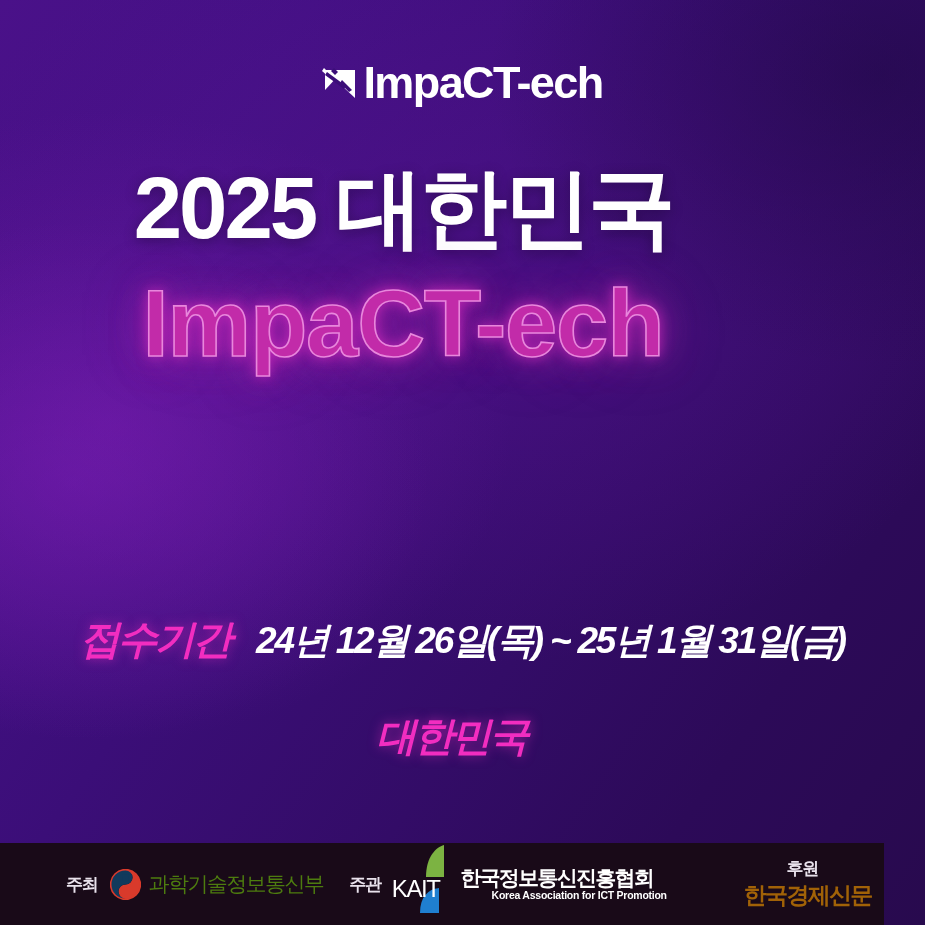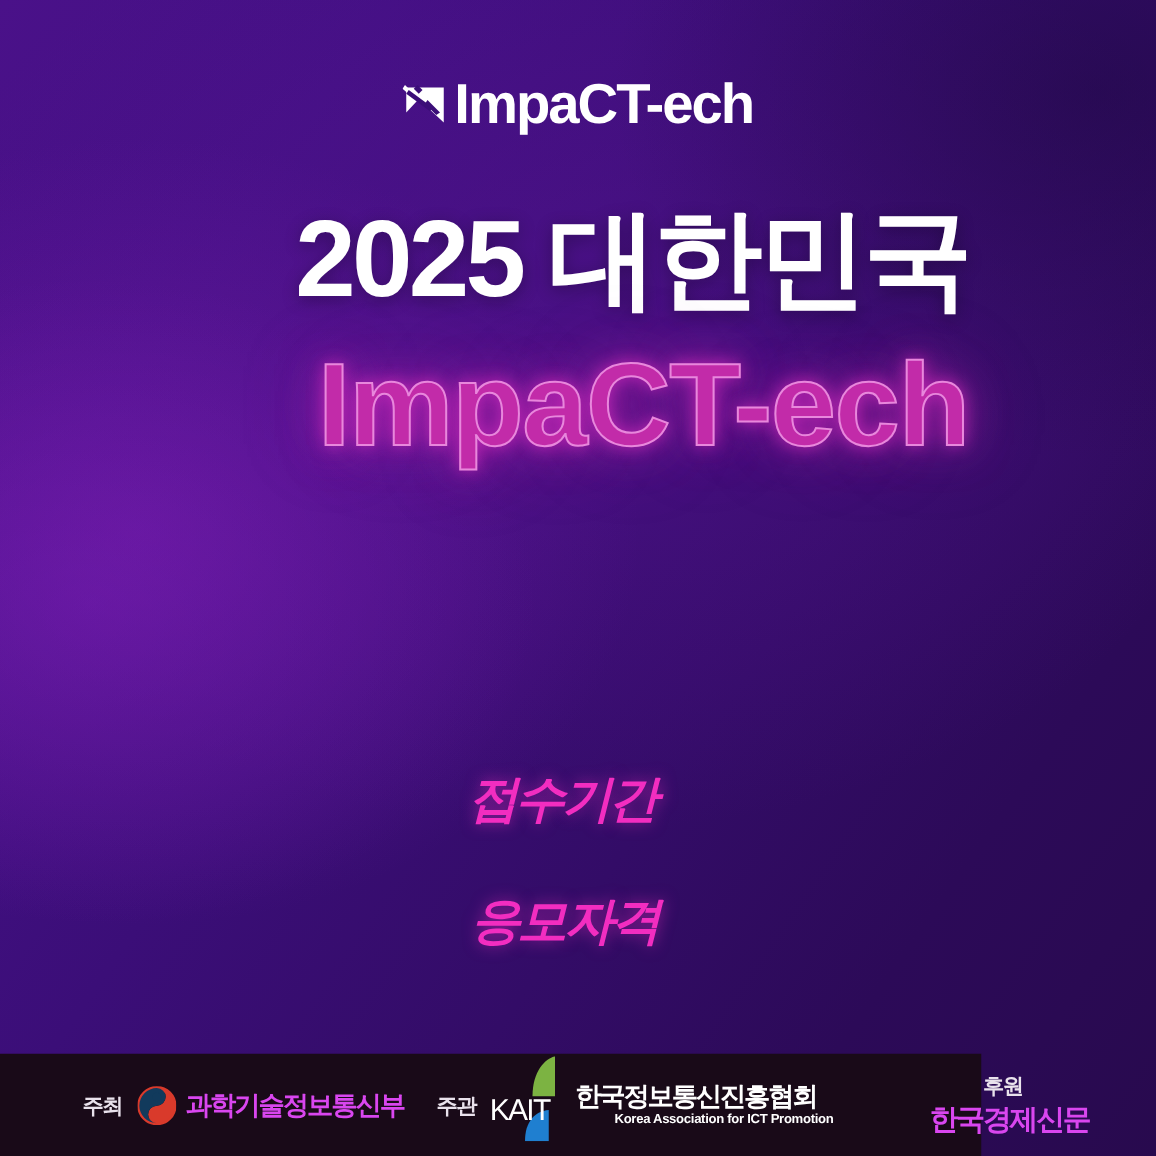--- a/index.html
+++ b/index.html
@@ -54,23 +54,23 @@
     letter-spacing: -1.6px;
     color: #ffffff;
     line-height: 1;
     font-family: "Liberation Sans", sans-serif;
   }
 
   
   .headline {
     position: absolute;
     top: 158px;
-    left: 1px;
+    left: 16px;
     width: 774px;
-    text-align: right;
+    text-align: center;
     z-index: 4;
   }
   .h-line1 {
     font-size: 87px;
     font-weight: bold;
     letter-spacing: -3px;
     color: #ffffff;
     line-height: 1.16;
     white-space: nowrap;
     text-shadow: 0 3px 14px rgba(0,0,0,0.30);
@@ -128,21 +128,21 @@
     color: #ffffff;
   }
   .gap-1 { display: inline-block; width: 26px; }
   .gap-2 { display: inline-block; width: 22px; }
 
   
   .footer {
     position: absolute;
     left: 0;
     bottom: 0;
-    width: 785px;
+    width: 884px;
     height: 82px;
     background: #190a18;
     display: flex;
     align-items: center;
     z-index: 5;
   }
   .f-group {
     display: flex;
     align-items: center;
     white-space: nowrap;
@@ -152,23 +152,23 @@
   .g-sponsor { margin-left: 66px; flex-direction: column; }
 
   .f-role {
     font-size: 17px;
     font-weight: bold;
     letter-spacing: -1.2px;
     color: #e9e2ec;
   }
   .f-name {
     font-size: 21px;
-    font-weight: bold;
+    font-weight: normal;
     letter-spacing: -1.6px;
-    color: #d946ef;
+    color: #4d7c0f;
   }
   .taegeuk { width: 31px; height: 31px; margin: 0 8px 0 12px; display:block; }
 
   .kait-lockup {
     position: relative;
     display: flex;
     align-items: flex-end;
     margin-left: 11px;
   }
   .kait-swooshes {
@@ -208,21 +208,21 @@
     letter-spacing: -0.25px;
     color: #ffffff;
     display: block;
     margin-top: 2px;
     padding-left: 45px;
   }
   .sponsor-name {
     font-size: 23px;
     font-weight: bold;
     letter-spacing: -1.7px;
-    color: #d946ef;
+    color: #a16207;
     margin-left: 11px;
   }
 </style>
 </head>
 <body>
 
 <div id="poster">
 
   <div class="brand">
     <svg class="brand-mark" viewBox="0 0 38 40" aria-hidden="true">
@@ -238,23 +238,24 @@
 
   <div class="headline">
     <div class="h-line1">2025 대한민국</div>
     <div class="h-line2">ImpaCT-ech</div>
   </div>
 
   <div class="info">
     <div class="info-row">
       <span class="info-label">접수기간</span>
       <span class="gap-1"></span>
+      <span class="info-value">24년 12월 26일(목) ~ 25년 1월 31일(금)</span>
     </div>
     <div class="info-row">
-      <span class="info-label">응모자격</span>
+      <span class="info-label">대한민국</span>
       <span class="gap-2"></span>
     </div>
   </div>
 
   <div class="footer">
 
     <div class="f-group g-host">
       <span class="f-role">주최</span>
       <svg class="taegeuk" viewBox="0 0 32 32" aria-hidden="true">
         <path d="M16 1.5a14.5 14.5 0 1 1 0 29 14.5 14.5 0 0 1 0-29z" fill="none" stroke="#d93a2b" stroke-width="3.4"></path>

